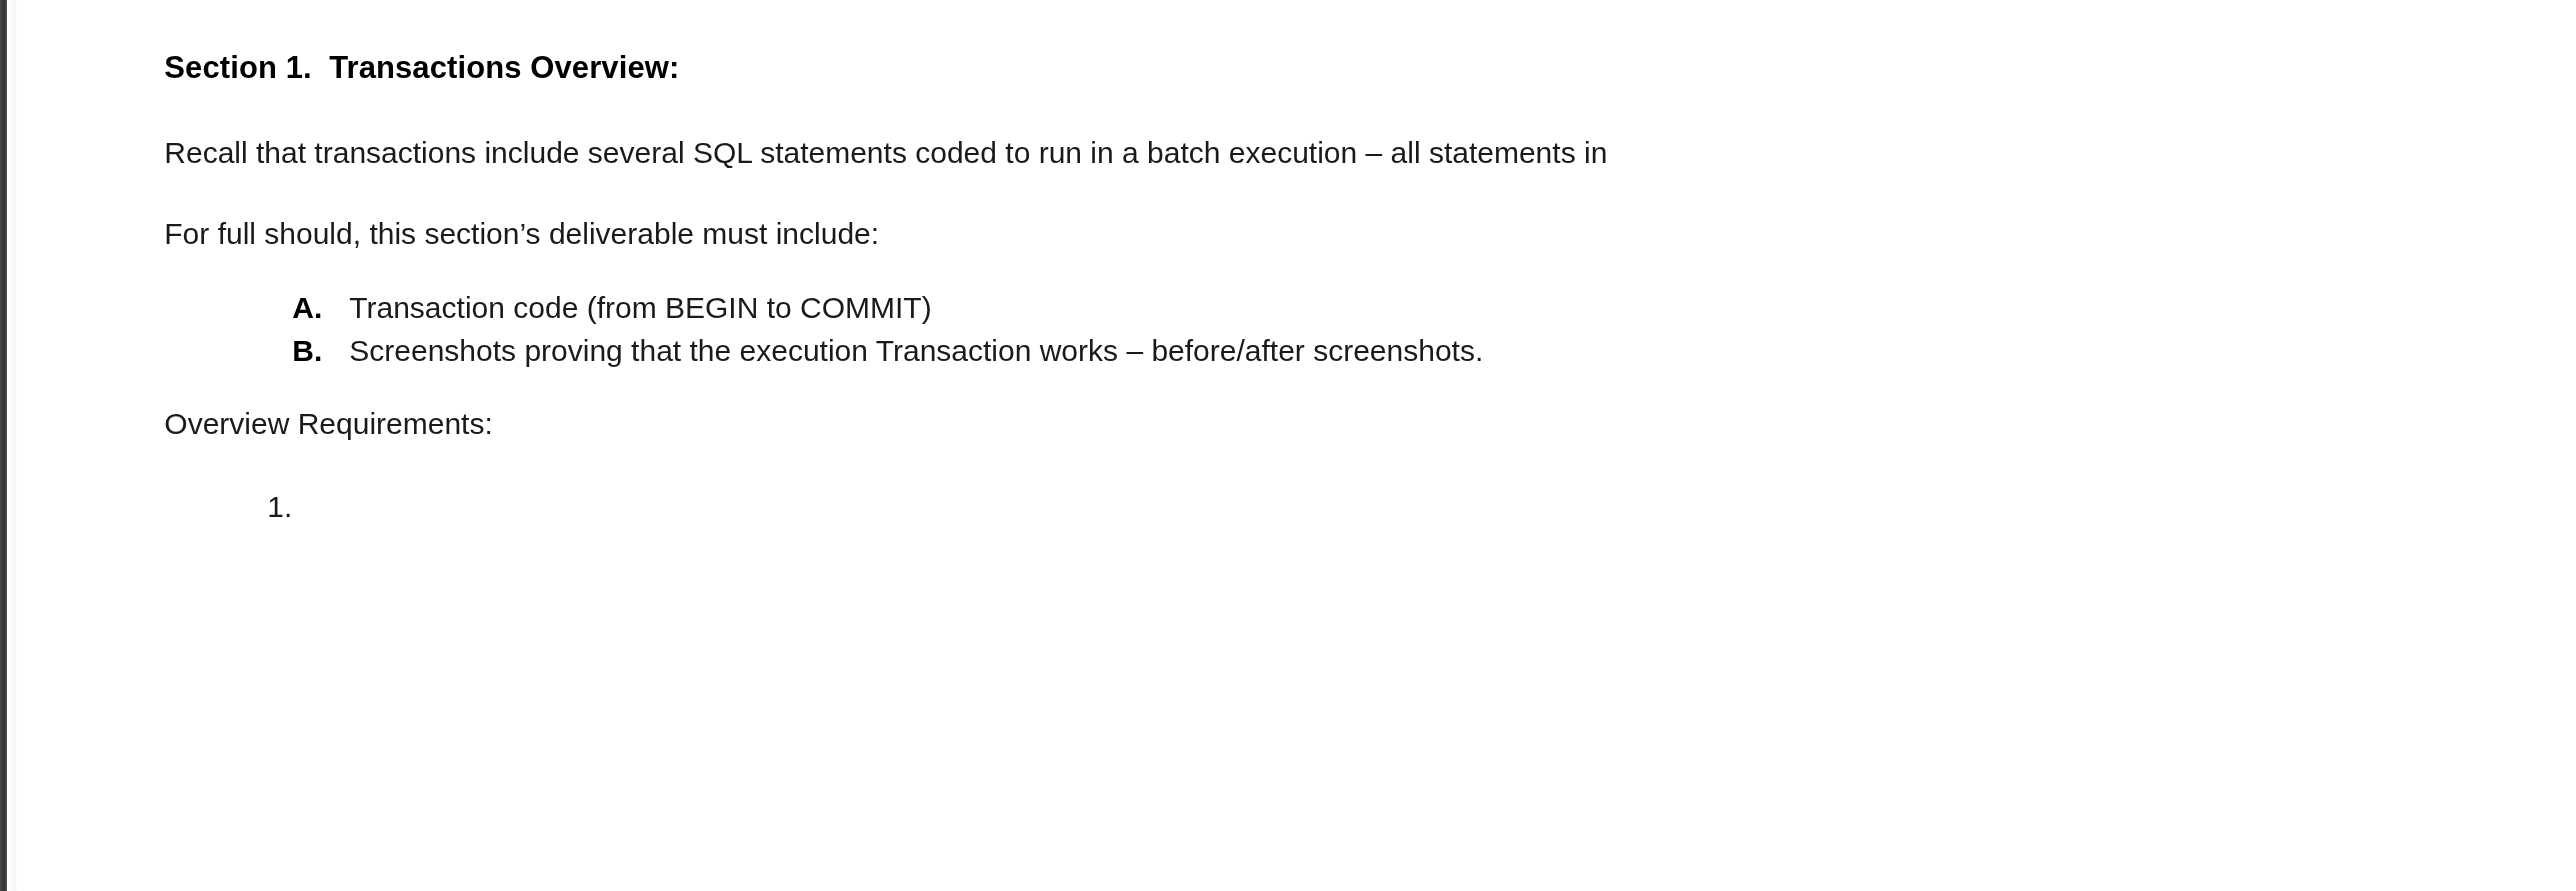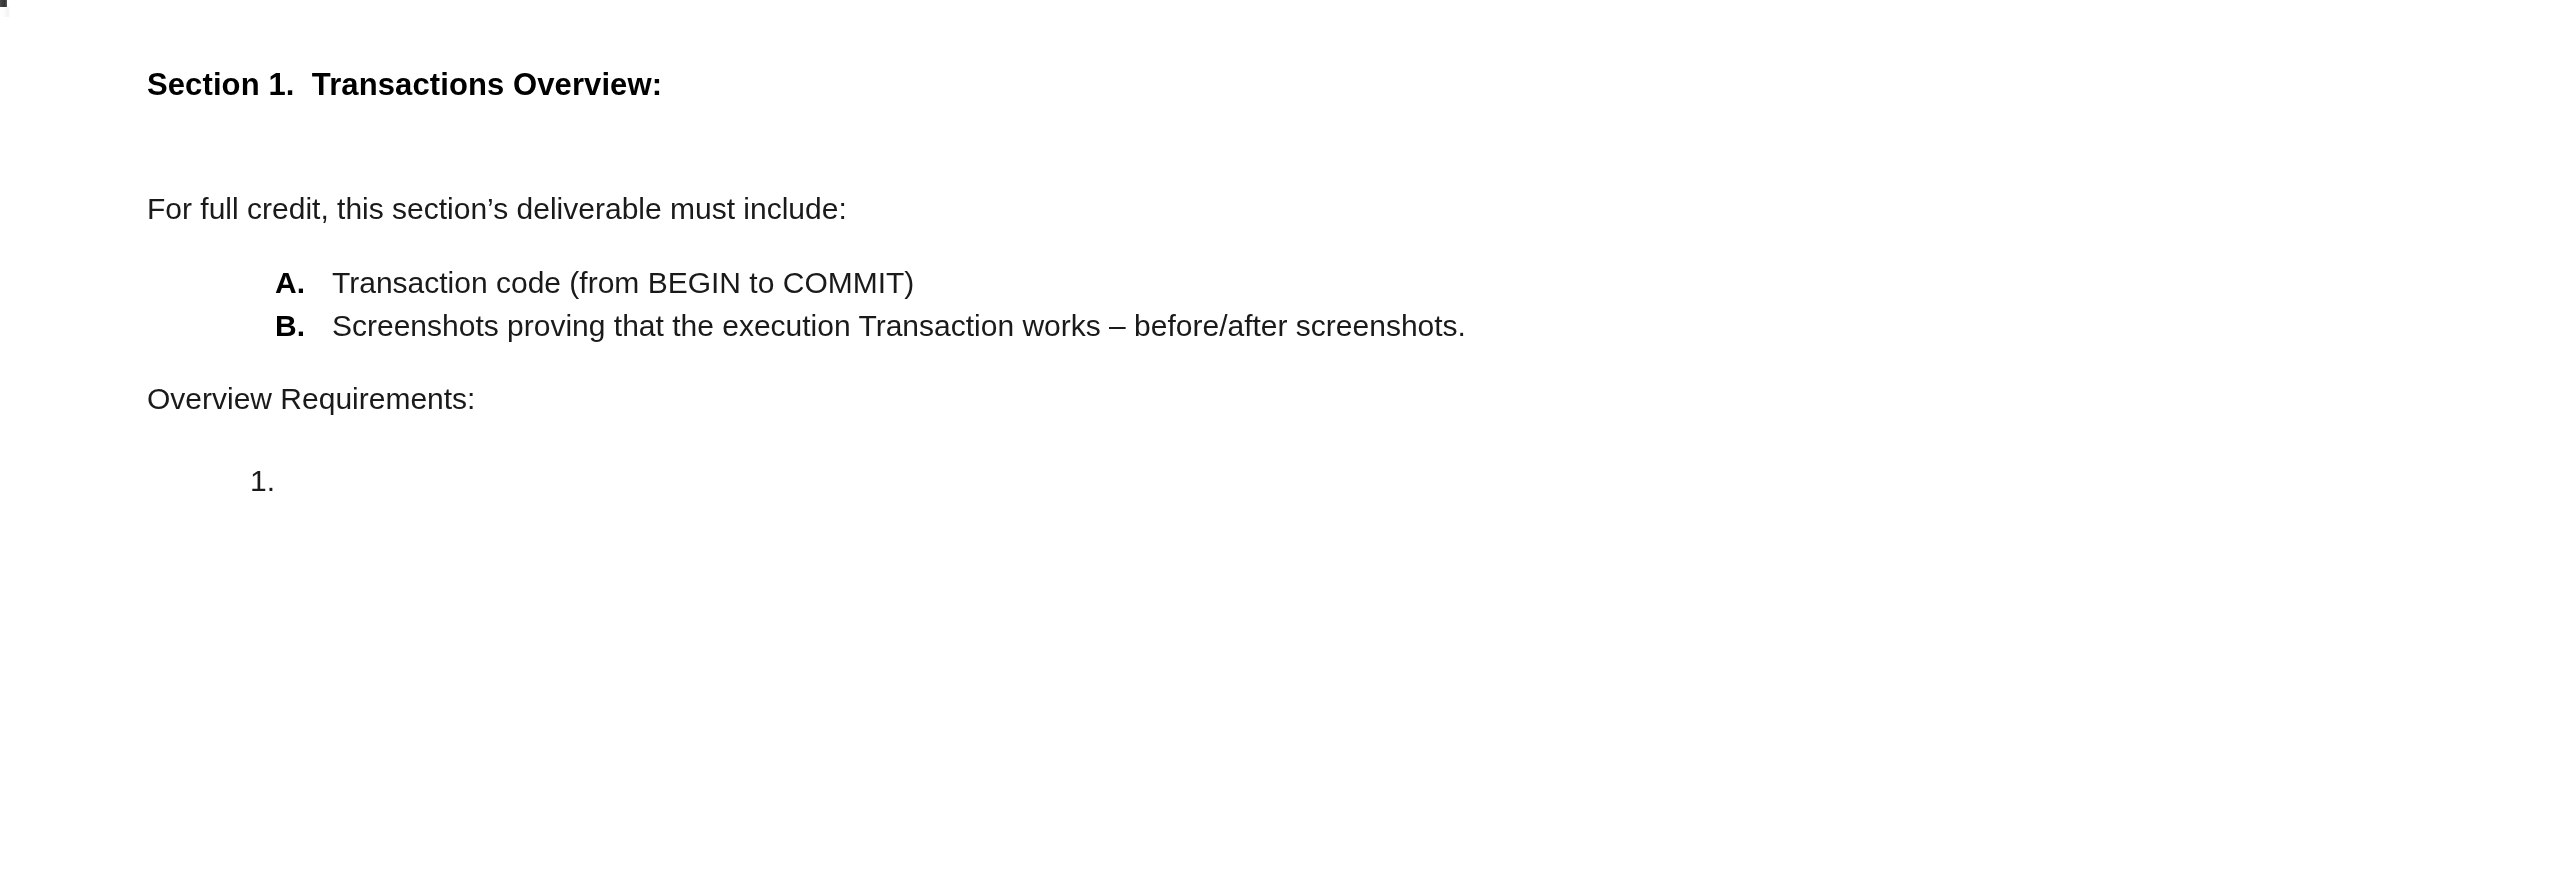--- a/index.html
+++ b/index.html
@@ -15,21 +15,21 @@
     overflow: hidden;
     position: relative;
   }
 
   
   .page-canvas {
     position: absolute;
     inset: 0;
     background: #ffffff;
     display: flex;
-    flex-direction: column;
+    flex-direction: row;
   }
 
   
   .edge-bar {
     width: 7px;
     height: 892px;
     flex: 0 0 7px;
     background: linear-gradient(to right, #4a4a4a 0%, #3c3c3c 35%, #333333 70%, #5e5e5e 100%);
   }
   .edge-gap {
@@ -151,24 +151,25 @@
   <div class="edge-bar"></div>
   <div class="edge-gap"></div>
 
   <div class="page-body">
     <div class="doc-flow">
 
       <h1 class="section-heading">Section 1.  Transactions Overview:</h1>
 
       <div class="para-gap-lg"></div>
 
+      <p class="body-para">Recall that transactions include several SQL statements coded to run in a batch execution – all statements in</p>
 
       <div class="para-gap-md"></div>
 
-      <p class="plain-line">For full credit, this section’s deliverable must include:</p>
+      <p class="plain-line">For full should, this section’s deliverable must include:</p>
 
       <div class="para-gap-sm"></div>
 
       <ul class="alpha-list">
         <li class="alpha-item">
           <span class="alpha-marker">A.</span>
           <span class="alpha-text">Transaction code (from BEGIN to COMMIT)</span>
         </li>
         <li class="alpha-item">
           <span class="alpha-marker">B.</span>

